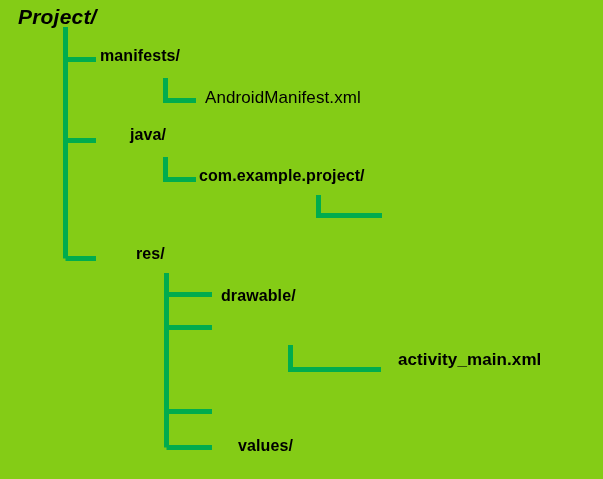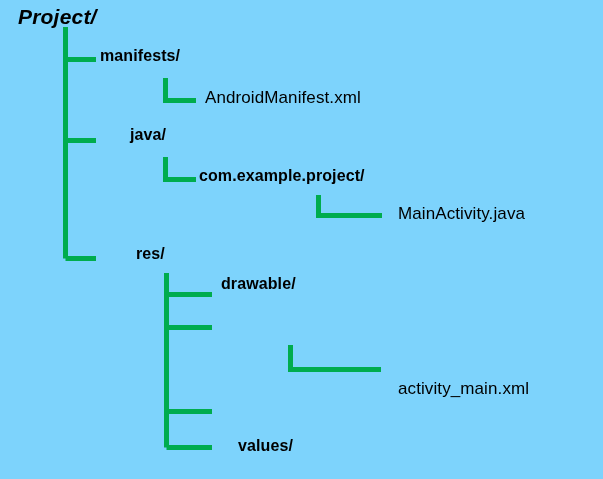--- a/index.html
+++ b/index.html
@@ -8,21 +8,21 @@
     padding: 0;
     background: #ffffff;
   }
   body {
     font-family: "Liberation Sans", sans-serif;
   }
   #canvas {
     position: relative;
     width: 603px;
     height: 479px;
-    background: #7dd3fc;
+    background: #84cc16;
     overflow: hidden;
   }
   svg#tree-lines {
     position: absolute;
     left: 0;
     top: 0;
     width: 603px;
     height: 479px;
     pointer-events: none;
   }
@@ -83,25 +83,24 @@
   <div class="node-label lvl-root" style="left:18px; top:6px;">Project/</div>
 
   <div class="node-label lvl-dir" style="left:100px; top:48px;">manifests/</div>
 
   <div class="node-label lvl-file" style="left:205px; top:89px;">AndroidManifest.xml</div>
 
   <div class="node-label lvl-dir" style="left:130px; top:127px;text-align:center;">java/</div>
 
   <div class="node-label lvl-dir" style="left:199px; top:168px;">com.example.project/</div>
 
-  <div class="node-label lvl-file" style="left:398px; top:205px;">MainActivity.java</div>
 
   <div class="node-label lvl-dir" style="left:136px; top:246px;">res/</div>
 
-  <div class="node-label lvl-dir" style="left:221px; top:276px;">drawable/</div>
+  <div class="node-label lvl-dir" style="left:221px; top:288px;">drawable/</div>
 
 
-  <div class="node-label lvl-file" style="left:398px; top:380px;">activity_main.xml</div>
+  <div class="node-label lvl-file" style="left:398px; top:351px;font-weight:bold;">activity_main.xml</div>
 
 
   <div class="node-label lvl-dir" style="left:238px; top:438px;">values/</div>
 
 </div>
 
 </body></html>

